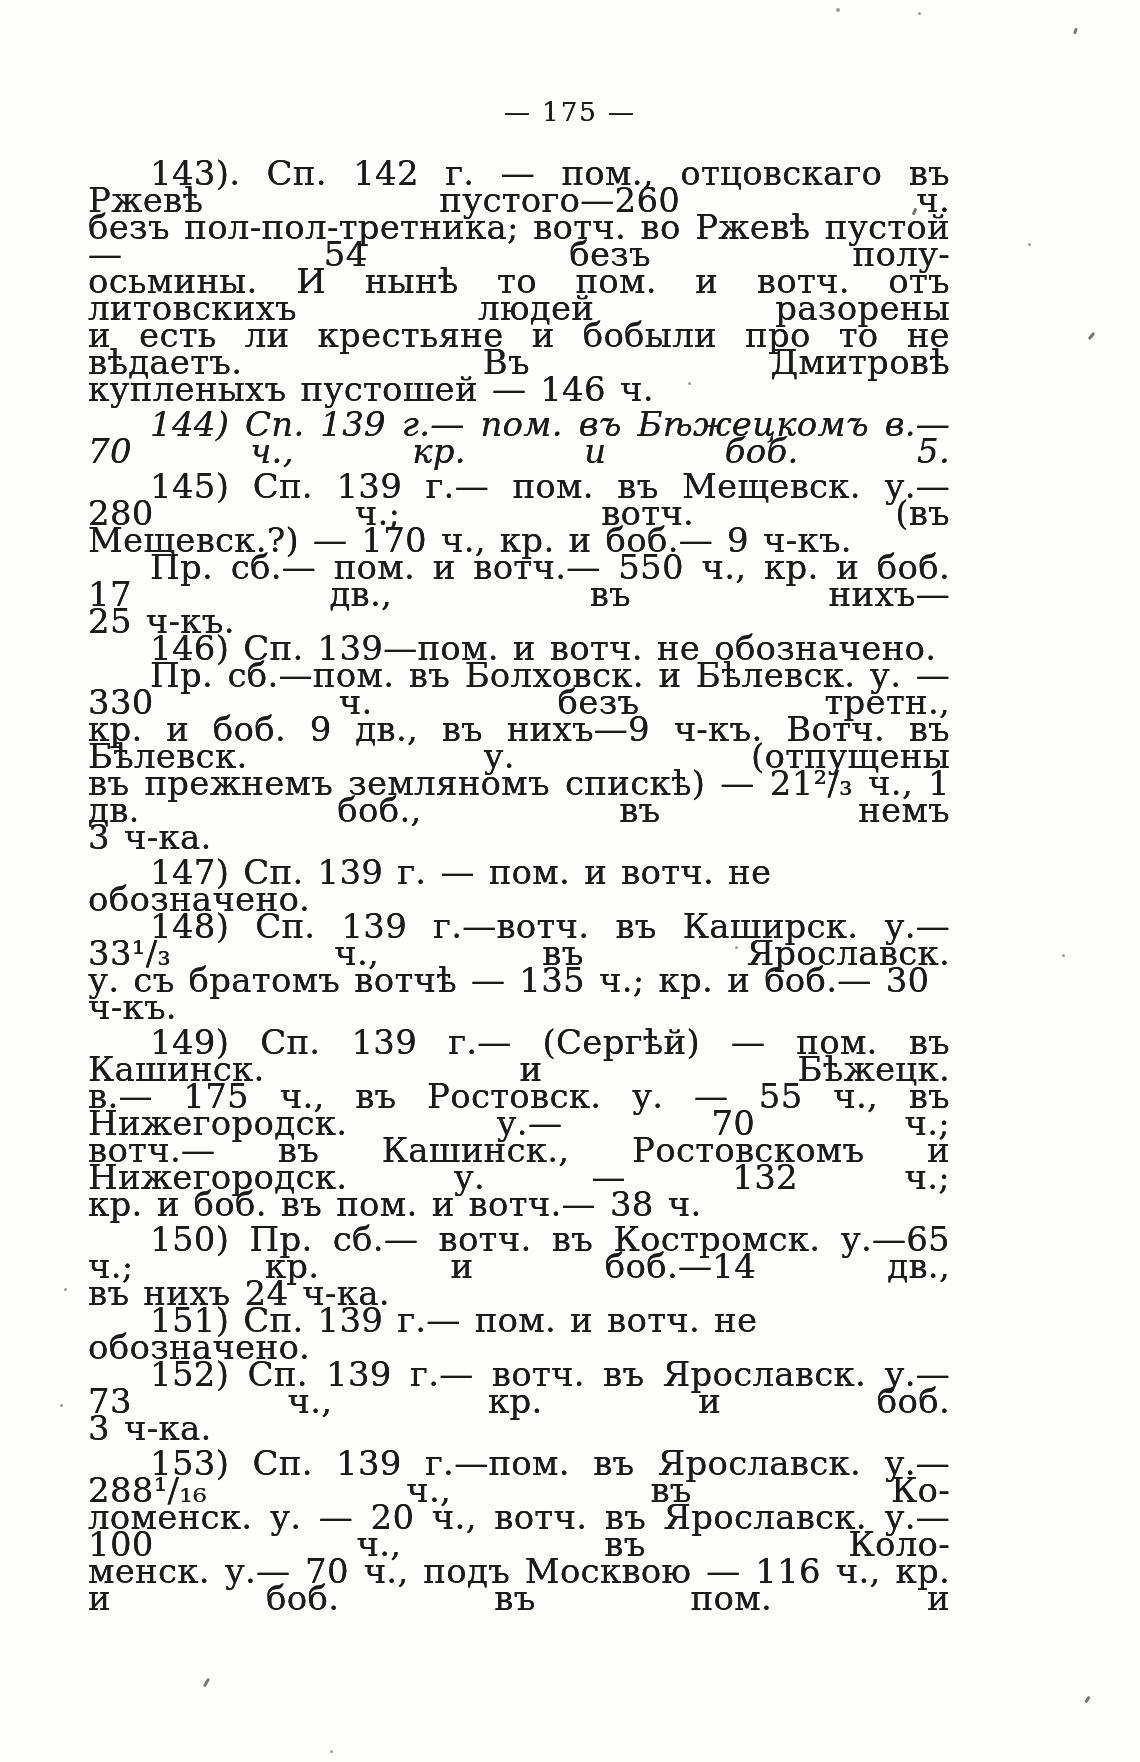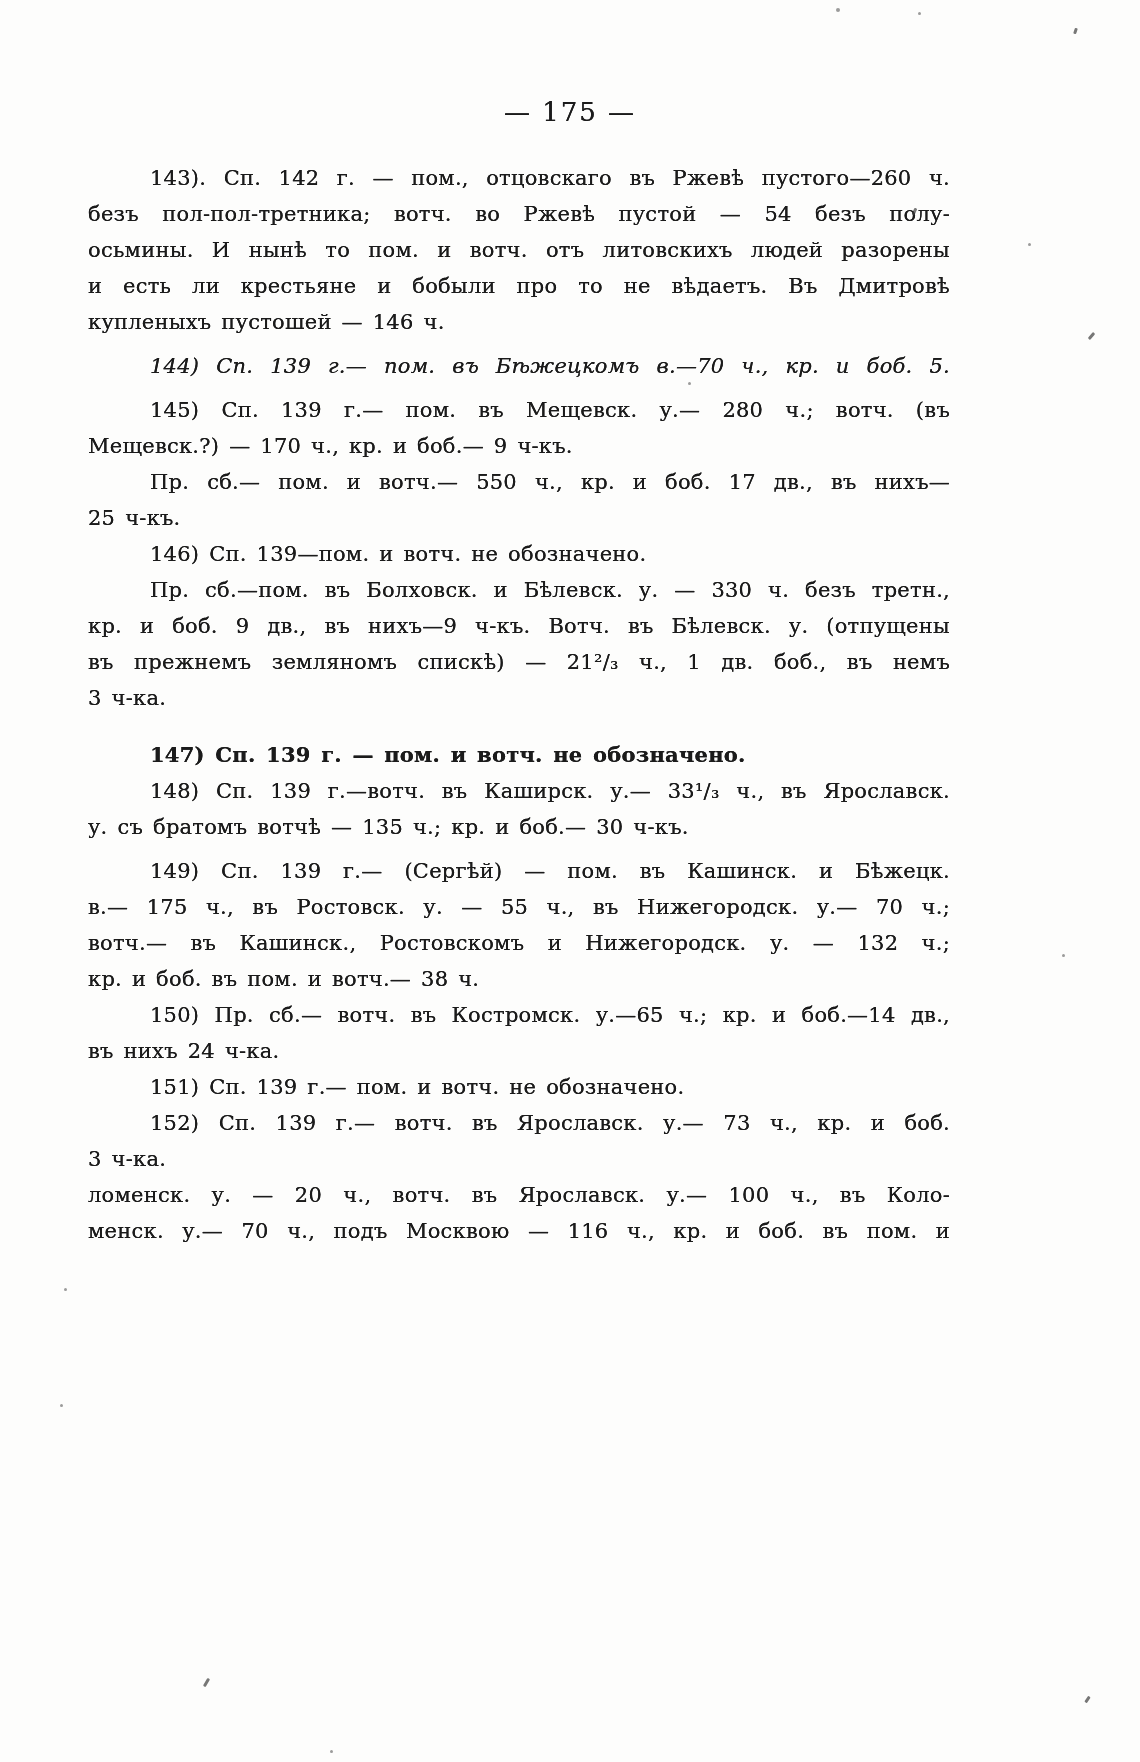--- a/index.html
+++ b/index.html
@@ -26,22 +26,22 @@
     letter-spacing: 2px;
     text-shadow: 0 0 0.35px #1a1a1a;
   }
   .text-block {
     position: absolute;
     top: 160px;
     left: 88px;
     width: 862px;
   }
   .line {
-    font-size: 21px;
-    line-height: 36px;
+    font-size: 34px;
+    line-height: 27px;
     text-align: left;
     letter-spacing: 0.25px;
     word-spacing: 3px;
     white-space: normal;
     text-shadow: 0 0 0.35px #1a1a1a;
   }
   .line.just {
     text-align: justify;
     text-align-last: justify;
   }
@@ -77,32 +77,33 @@
       <div class="line just ind" style="margin-top: 8px; font-style: italic;">144) Сп. 139 г.— пом. въ Бѣжецкомъ в.—70 ч., кр. и боб. 5.</div>
       <div class="line just ind" style="margin-top: 8px;">145) Сп. 139 г.— пом. въ Мещевск. у.— 280 ч.; вотч. (въ</div>
       <div class="line">Мещевск.?) — 170 ч., кр. и боб.— 9 ч-къ.</div>
       <div class="line just ind">Пр. сб.— пом. и вотч.— 550 ч., кр. и боб. 17 дв., въ нихъ—</div>
       <div class="line">25 ч-къ.</div>
       <div class="line ind">146) Сп. 139—пом. и вотч. не обозначено.</div>
       <div class="line just ind">Пр. сб.—пом. въ Болховск. и Бѣлевск. у. — 330 ч. безъ третн.,</div>
       <div class="line just">кр. и боб. 9 дв., въ нихъ—9 ч-къ. Вотч. въ Бѣлевск. у. (отпущены</div>
       <div class="line just">въ прежнемъ земляномъ спискѣ) — 21²/₃ ч., 1 дв. боб., въ немъ</div>
       <div class="line">3 ч-ка.</div>
-      <div class="line ind" style="margin-top: 21px; font-weight: bold;">147) Сп. 139 г. — пом. и вотч. не обозначено.</div>
+      <div class="line ind" style="margin-top: 8px;">147) Сп. 139 г. — пом. и вотч. не обозначено.</div>
       <div class="line just ind" style="margin-top: 0;">148) Сп. 139 г.—вотч. въ Каширск. у.— 33¹/₃ ч., въ Ярославск.</div>
       <div class="line">у. съ братомъ вотчѣ — 135 ч.; кр. и боб.— 30 ч-къ.</div>
       <div class="line just ind" style="margin-top: 8px;">149) Сп. 139 г.— (Сергѣй) — пом. въ Кашинск. и Бѣжецк.</div>
       <div class="line just">в.— 175 ч., въ Ростовск. у. — 55 ч., въ Нижегородск. у.— 70 ч.;</div>
       <div class="line just">вотч.— въ Кашинск., Ростовскомъ и Нижегородск. у. — 132 ч.;</div>
       <div class="line">кр. и боб. въ пом. и вотч.— 38 ч.</div>
-      <div class="line just ind" style="">150) Пр. сб.— вотч. въ Костромск. у.—65 ч.; кр. и боб.—14 дв.,</div>
+      <div class="line just ind" style="margin-top: 8px;">150) Пр. сб.— вотч. въ Костромск. у.—65 ч.; кр. и боб.—14 дв.,</div>
       <div class="line">въ нихъ 24 ч-ка.</div>
       <div class="line ind">151) Сп. 139 г.— пом. и вотч. не обозначено.</div>
       <div class="line just ind">152) Сп. 139 г.— вотч. въ Ярославск. у.— 73 ч., кр. и боб.</div>
       <div class="line">3 ч-ка.</div>
+      <div class="line just ind" style="margin-top: 8px;">153) Сп. 139 г.—пом. въ Ярославск. у.—288¹/₁₆ ч., въ Ко-</div>
       <div class="line just">ломенск. у. — 20 ч., вотч. въ Ярославск. у.— 100 ч., въ Коло-</div>
       <div class="line just">менск. у.— 70 ч., подъ Москвою — 116 ч., кр. и боб. въ пом. и</div>
     </div>
 
   <div class="speck" style="left:836px; top:8px;   width:4px; height:4px;"></div>
   <div class="speck" style="left:918px; top:12px;  width:3px; height:3px;"></div>
   <div class="tick" style="left:1074px;top:28px;  width:3px; height:6px; transform:rotate(18deg);"></div>
   <div class="tick" style="left:913px; top:208px; width:3px; height:7px; transform:rotate(25deg);"></div>
   <div class="speck" style="left:1028px;top:243px; width:3px; height:3px;"></div>
   <div class="tick" style="left:1090px;top:332px; width:3px; height:8px; transform:rotate(40deg);"></div>

